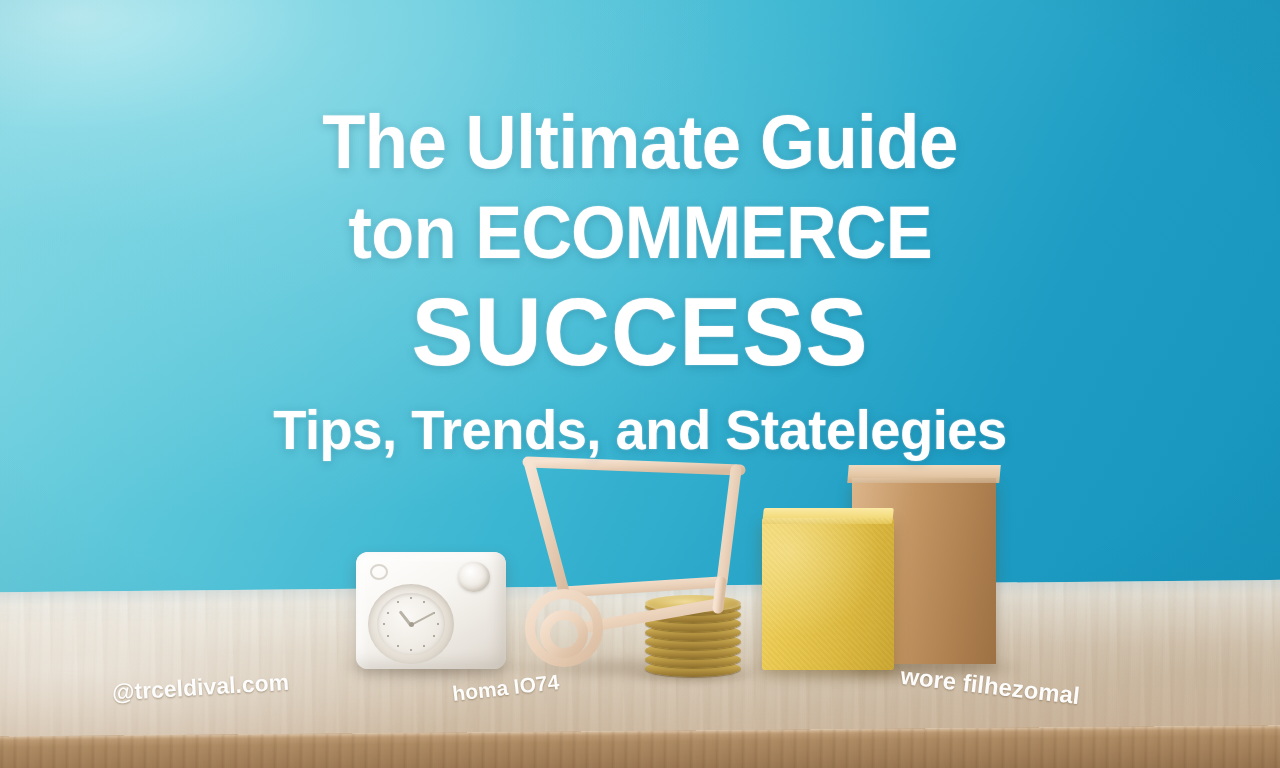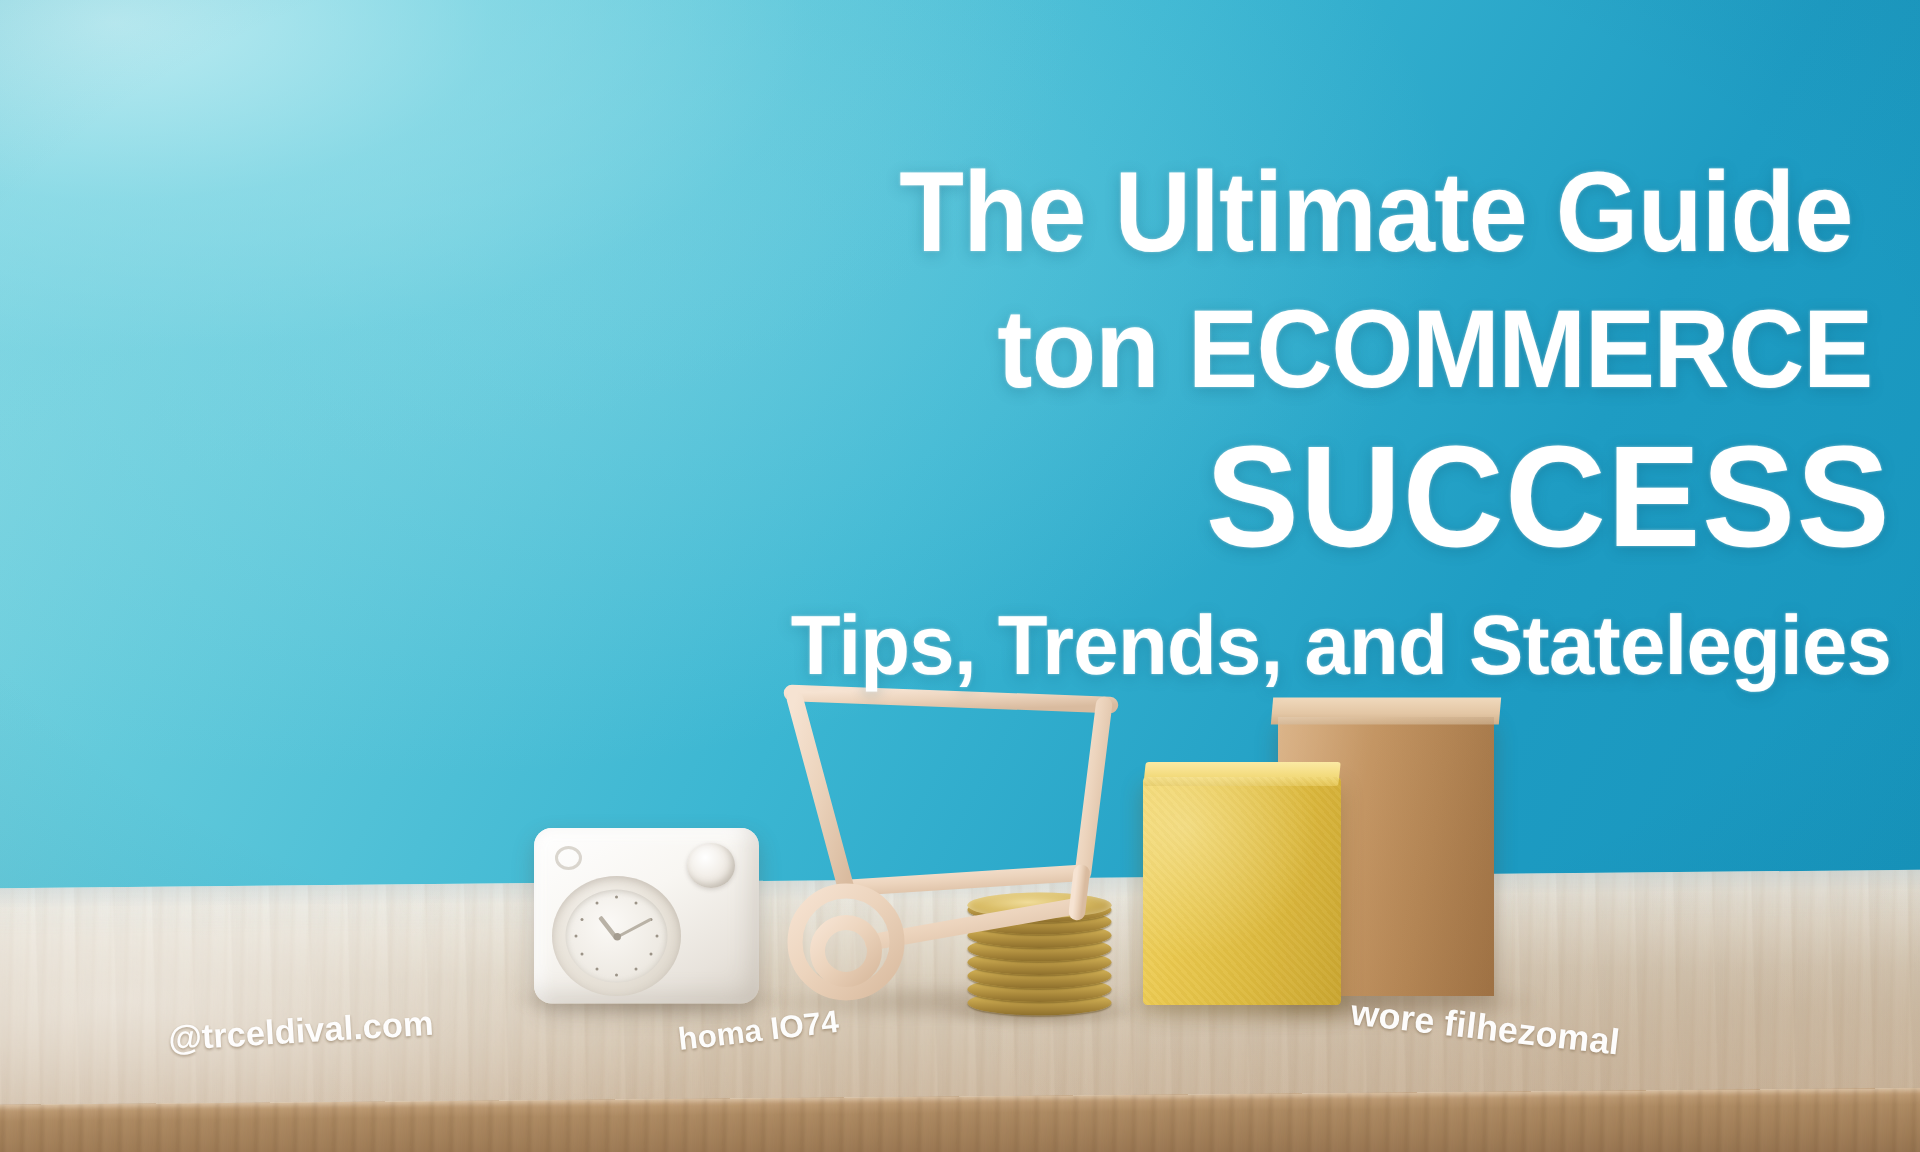--- a/index.html
+++ b/index.html
@@ -86,21 +86,21 @@
       rgba(220,190,158,0.06) 5px,
       rgba(80,54,30,0.00) 13px);
     filter: blur(0.6px);
   }
 
   
   .headline {
     position: absolute;
     left: 0; right: 0;
     top: 104px;
-    text-align: right;
+    text-align: center;
     color: #ffffff;
     z-index: 40;
     text-shadow: 0 2px 10px rgba(12,86,112,0.30), 0 0 2px rgba(255,255,255,0.55);
   }
   .line {
     display: block;
     font-weight: 700;
     letter-spacing: -0.5px;
     white-space: nowrap;
     line-height: 1.0;

